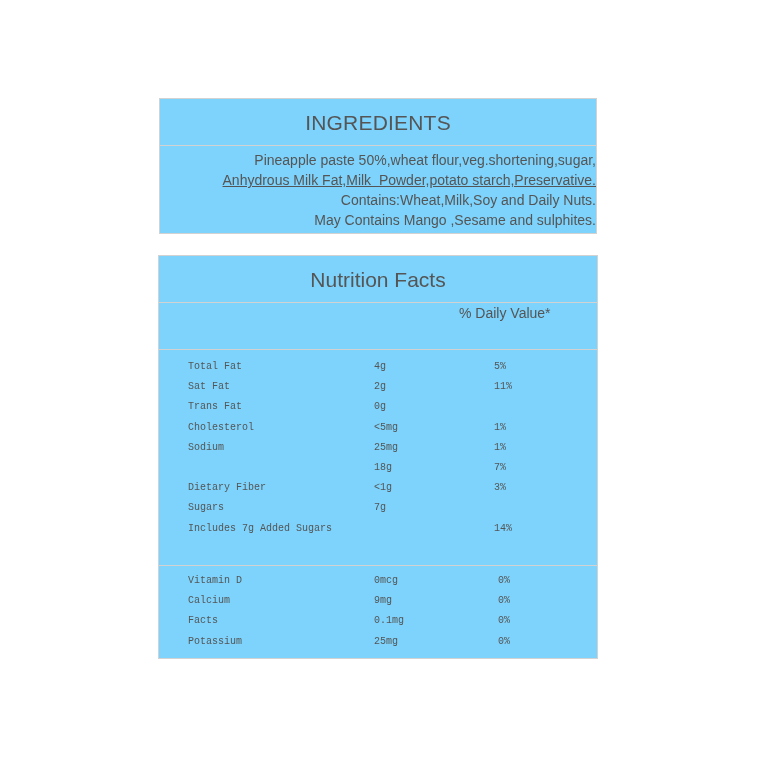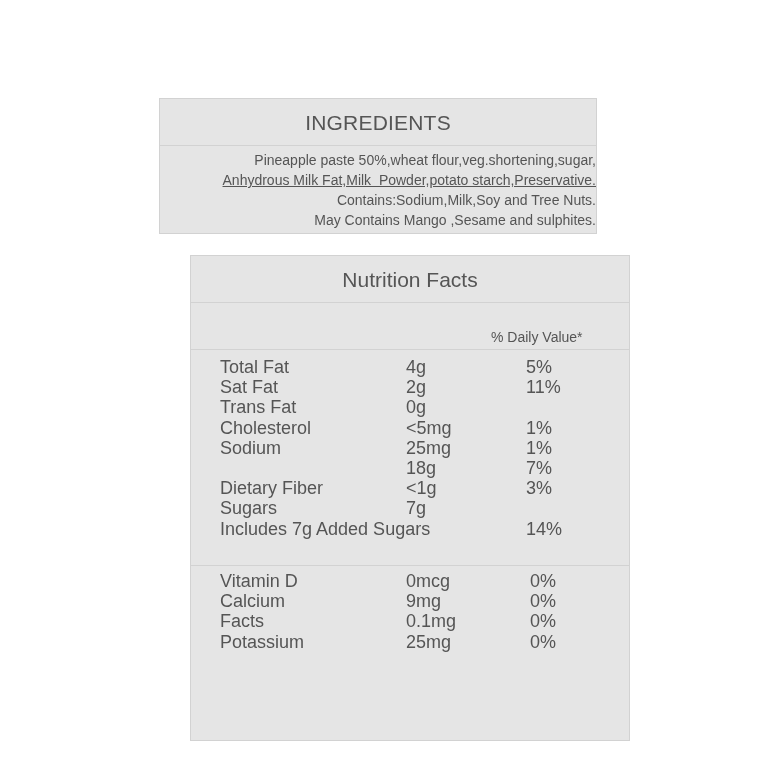--- a/index.html
+++ b/index.html
@@ -1,44 +1,44 @@
 <!DOCTYPE html>
 <html><head>
   <meta charset="utf-8">
   <style>
     html, body { margin: 0; padding: 0; background: #ffffff; }
     body { width: 757px; height: 757px; position: relative; font-family: "Liberation Sans", "DejaVu Sans", sans-serif; color: #555555; }
-    .box { position: absolute; border: 1px solid #d2d2d2; box-sizing: border-box; background: #e5e5e5; }
+    .box { position: absolute; border: 1px solid #d2d2d2; box-sizing: border-box; background: #7dd3fc; }
     #ingredients { left: 159px; top: 98px; width: 438px; height: 136px; }
     #ingredients .title { height: 46px; border-bottom: 1px solid #d2d2d2; text-align: center; line-height: 48px; font-size: 21px; color: #555; font-weight: 300; letter-spacing: 0.2px; }
     #ingredients .body { text-align: right; font-size: 14px; line-height: 20px; padding-top: 4px; color: #555; }
-    #nutrition { left: 158px; top: 255px; width: 440px; height: 486px; margin-left: 32px; }
+    #nutrition { left: 158px; top: 255px; width: 440px; height: 404px; }
     #nutrition .title { height: 46px; border-bottom: 1px solid #d2d2d2; text-align: center; line-height: 48px; font-size: 21px; color: #555; font-weight: 300; }
     .serving { height: 46px; border-bottom: 1px solid #d2d2d2; position: relative; font-size: 14px; color: #555; }
     .serving .left { position: absolute; left: 29px; top: 7px; line-height: 16px; }
-    .serving .dv { position: absolute; left: 300px; top: 26px; line-height: 16px; }
+    .serving .dv { position: absolute; left: 300px; top: 2px; line-height: 16px; }
     .section { position: relative; border-bottom: 1px solid #d2d2d2; }
     .section.last { border-bottom: none; }
-    .row { position: relative; height: 20.2px; font-size: 18px; line-height: 20px; color: #555; }
+    .row { position: relative; height: 20.2px; font-size: 10px; line-height: 20px; color: #555; font-family: Liberation Mono, monospace; }
     .row .name { position: absolute; left: 29px; }
     .row .amt { position: absolute; left: 215px; }
     .row .pct { position: absolute; left: 335px; }
     .sec1 { padding-top: 7px; height: 216px; box-sizing: border-box; }
     .sec2 { padding-top: 5px; }
     .sec2 .row .pct { left: 339px; }
   </style>
 </head>
 <body>
 
 <div id="ingredients" class="box">
   <div class="title">INGREDIENTS</div>
   <div class="body">
     <div>Pineapple paste 50%,wheat flour,veg.shortening,sugar,</div>
     <div style="white-space:pre;text-decoration:underline;">Anhydrous Milk Fat,Milk  Powder,potato starch,Preservative.</div>
-    <div>Contains:Sodium,Milk,Soy and Tree Nuts.</div>
+    <div>Contains:Wheat,Milk,Soy and Daily Nuts.</div>
     <div>May Contains Mango ,Sesame and sulphites.</div>
   </div>
 </div>
 
 <div id="nutrition" class="box">
   <div class="title">Nutrition Facts</div>
   <div class="serving">
     <div class="dv">% Daily Value*</div>
   </div>
   <div class="section sec1">

